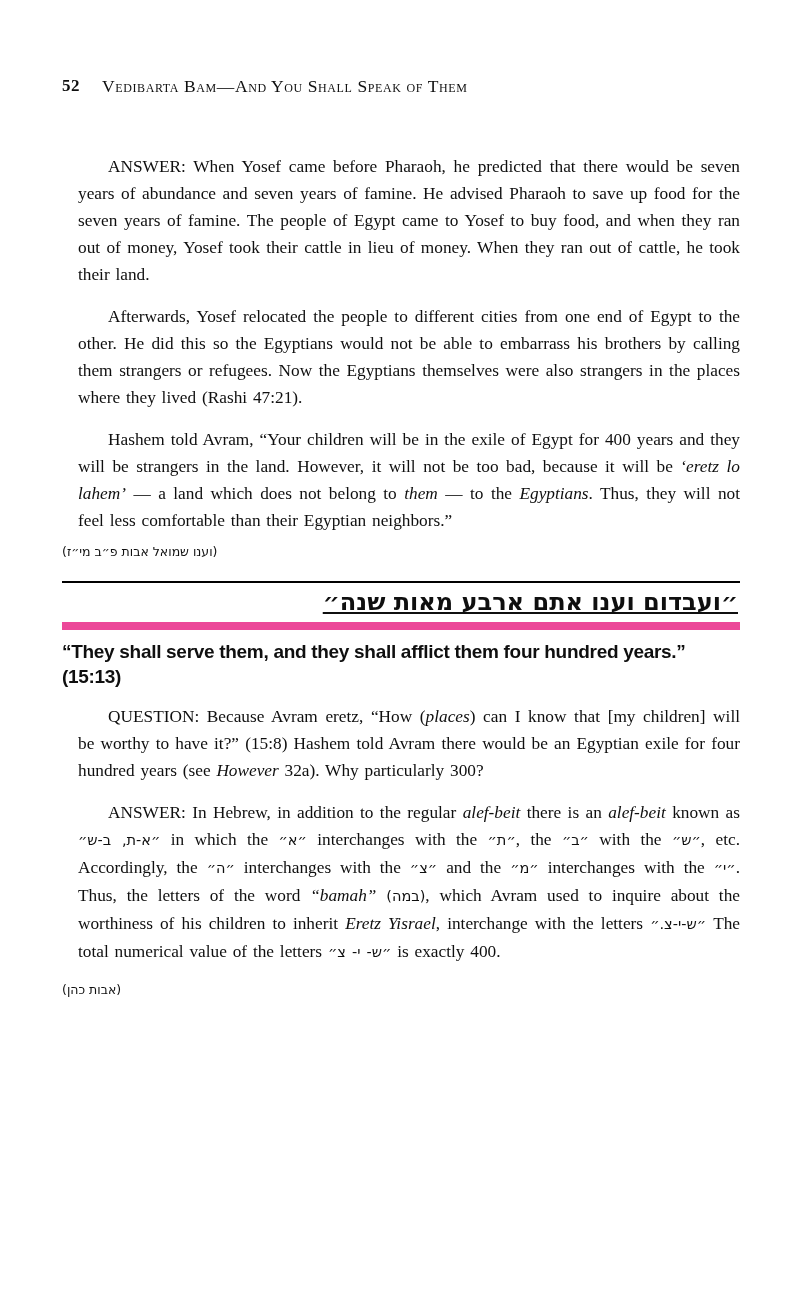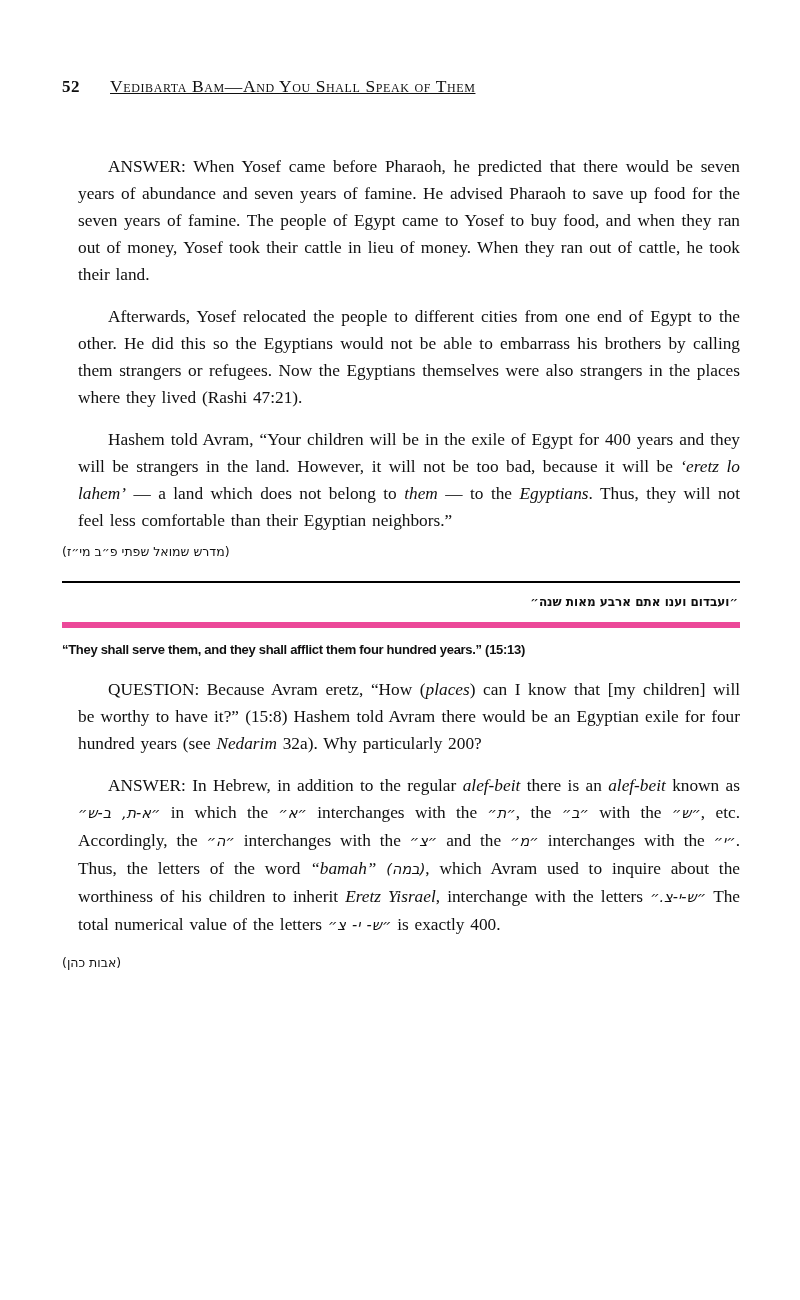--- a/index.html
+++ b/index.html
@@ -10,97 +10,96 @@
     font-family: "Liberation Serif", serif;
     overflow: hidden;
   }
   .page {
     box-sizing: border-box;
     width: 800px; height: 1300px;
     padding: 76px 60px 0 62px;
   }
   
   .page-header {
-    display: flex; align-items: center;
+    display: flex; align-items: flex-start;
     margin: 0 0 56px 0;
     white-space: nowrap;
   }
   .pagenum {
     font-weight: bold; font-size: 17px; letter-spacing: .5px;
   }
   .running-title {
     font-variant: small-caps;
     font-size: 17.5px;
     letter-spacing: .6px;
-    margin-left: 30px;
-    text-decoration: underline;
+    margin-left: 22px;
   }
   
   .para {
     margin: 0 0 15px 16px;
     font-size: 17.3px;
     line-height: 27px;
     text-align: justify;
     text-indent: 30px;
     word-spacing: 1.5px;
   }
   .it { font-style: italic; }
   .he {
     font-family: "DejaVu Sans", sans-serif;
     font-size: 14.5px;
     unicode-bidi: isolate;
-    font-style: italic;
   }
   .citation {
     margin: -6px 0 0 0;
     font-family: "DejaVu Sans", sans-serif;
     font-size: 12.5px;
     text-align: left; 
     direction: rtl;
     line-height: 18px;
   }
   
   .section-head { margin: 20px 0 14px 0; }
   .heb-verse {
     border-top: 2px solid #000000;
-    border-bottom: 6px solid #ec4899;
+    border-bottom: 8px solid #ec4899;
     padding: 6px 2px 7px 0;
     font-family: "DejaVu Sans", sans-serif;
     font-weight: bold;
-    font-size: 12px;
+    font-size: 24px;
     line-height: 26px;
     direction: rtl;
     text-align: left; 
+    text-decoration: underline;
   }
   .heb-verse { text-align: right; }
   .verse-trans {
     margin: 9px 0 0 0;
     font-family: "Liberation Sans", sans-serif;
     font-weight: bold;
-    font-size: 13px;
+    font-size: 19px;
     line-height: 25px;
     letter-spacing: -0.3px;
     text-align: left;
   }
   .final-citation { margin-top: 6px; }
 </style>
 </head>
 <body>
 
 <div class="page">
   <header class="page-header">
     <span class="pagenum">52</span>
     <span class="running-title">Vedibarta Bam—And You Shall Speak of Them</span>
   </header>
   <main id="page-body">
       <p class="para"><span>ANSWER: When Yosef came before Pharaoh, he predicted that there would be seven years of abundance and seven years of famine. He advised Pharaoh to save up food for the seven years of famine. The people of Egypt came to Yosef to buy food, and when they ran out of money, Yosef took their cattle in lieu of money. When they ran out of cattle, he took their land.</span></p>
       <p class="para"><span>Afterwards, Yosef relocated the people to different cities from one end of Egypt to the other. He did this so the Egyptians would not be able to embarrass his brothers by calling them strangers or refugees. Now the Egyptians themselves were also strangers in the places where they lived (Rashi 47:21).</span></p>
       <p class="para"><span>Hashem told Avram, “Your children will be in the exile of Egypt for 400 years and they will be strangers in the land. However, it will not be too bad, because it will be </span><span class="it">‘eretz lo lahem’</span><span> — a land which does not belong to </span><span class="it">them</span><span> — to the </span><span class="it">Egyptians</span><span>. Thus, they will not feel less comfortable than their Egyptian neighbors.”</span></p>
-      <div class="citation">(מדרש שמואל שפתי פ״ב מי״ז)</div>
+      <div class="citation">(וענו שמואל אבות פ״ב מי״ז)</div>
       <section class="section-head">
         <div class="heb-verse">״ועבדום וענו אתם ארבע מאות שנה״</div>
         <p class="verse-trans">“They shall serve them, and they shall afflict them four hundred years.” (15:13)</p>
       </section>
-      <p class="para"><span>QUESTION: Because Avram eretz, “How (</span><span class="it">places</span><span>) can I know that [my children] will be worthy to have it?” (15:8) Hashem told Avram there would be an Egyptian exile for four hundred years (see </span><span class="it">Nedarim</span><span> 32a). Why particularly 200?</span></p>
+      <p class="para"><span>QUESTION: Because Avram eretz, “How (</span><span class="it">places</span><span>) can I know that [my children] will be worthy to have it?” (15:8) Hashem told Avram there would be an Egyptian exile for four hundred years (see </span><span class="it">However</span><span> 32a). Why particularly 300?</span></p>
       <p class="para"><span>ANSWER: In Hebrew, in addition to the regular </span><span class="it">alef-beit</span><span> there is an </span><span class="it">alef-beit</span><span> known as </span><span class="he" dir="rtl">״א-ת, ב-ש״</span><span> in which the </span><span class="he" dir="rtl">״א״</span><span> inter­changes with the </span><span class="he" dir="rtl">״ת״</span><span>, the </span><span class="he" dir="rtl">״ב״</span><span> with the </span><span class="he" dir="rtl">״ש״</span><span>, etc. Accordingly, the </span><span class="he" dir="rtl">״ה״</span><span> interchanges with the </span><span class="he" dir="rtl">״צ״</span><span> and the </span><span class="he" dir="rtl">״מ״</span><span> interchanges with the </span><span class="he" dir="rtl">״י״</span><span>. Thus, the letters of the word </span><span class="it">“bamah”</span><span> </span><span class="he" dir="rtl">(במה)</span><span>, which Avram used to inquire about the worthiness of his children to inherit </span><span class="it">Eretz Yisrael</span><span>, interchange with the letters </span><span class="he" dir="rtl">״ש-י-צ.״</span><span> The total numerical value of the letters </span><span class="he" dir="rtl">״ש- י- צ״</span><span> is exactly 400.</span></p>
       <div class="citation final-citation">(אבות כהן)</div>
     </main>
 </div>
 
 </body></html>

